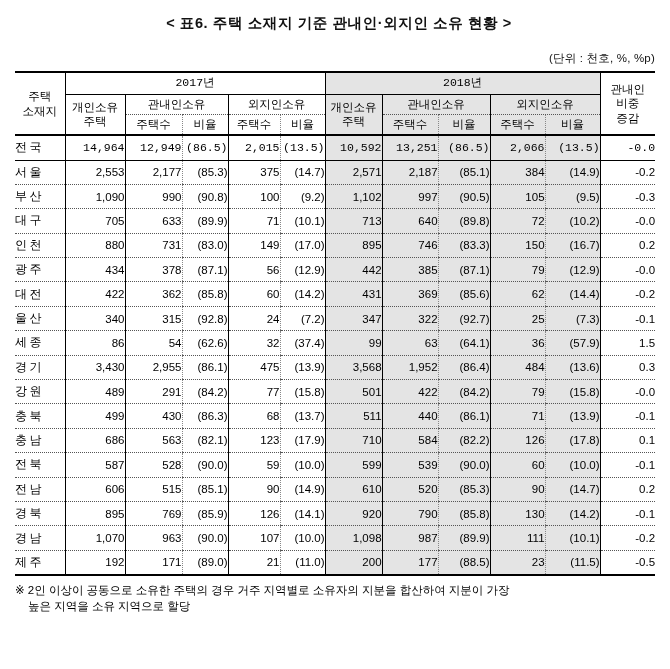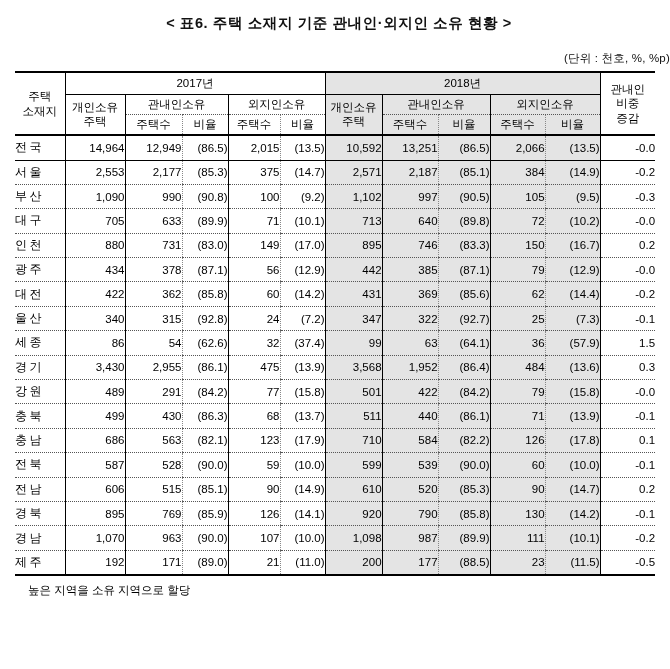--- a/index.html
+++ b/index.html
@@ -29,20 +29,21 @@
     letter-spacing: 0.6px;
     padding-top: 14px;
     color: #111;
     margin-left: 8px;
   }
 
   
   .unit-note {
     text-align: right;
     font-size: 11.5px;
+    padding-right: 15px;
     padding-top: 18px;
     color: #111;
     letter-spacing: 0.2px;
   }
 
   
   .tbl-wrap {
     padding: 5px 15px 0 15px;
   }
   table.stat {
@@ -54,21 +55,21 @@
   table.stat th,
   table.stat td {
     padding: 0;
     margin: 0;
     vertical-align: middle;
   }
 
   
   .bt-thick { border-top: 2px solid #000; }
   .bb-thick { border-bottom: 2px solid #000; }
-  .bb-thin  { border-bottom: 1px solid #000; }
+  .bb-thin  { border-bottom: 1px solid #000; font-family: Liberation Mono, monospace; }
   .bb-dot   { border-bottom: 1px dotted #555; }
   .bl-thick { border-left: 1.6px solid #000; }
   .bl-thin  { border-left: 1px solid #000; }
   .bl-dot   { border-left: 1px dotted #888; }
 
   
   table.stat th {
     font-weight: normal;
     text-align: center;
     font-size: 11.5px;
@@ -433,16 +434,17 @@
             <td class="num bl-dot shade bb-thick">(88.5)</td>
             <td class="num bl-thin shade bb-thick">23</td>
             <td class="num bl-dot shade bb-thick">(11.5)</td>
             <td class="num bl-thin bb-thick">-0.5</td>
           </tr>
         </tbody>
     </table>
   </div>
 
   <div class="footnote">
+    <span>※ 2인 이상이 공동으로 소유한 주택의 경우 거주 지역별로 소유자의 지분을 합산하여 지분이 가장</span>
     <span class="fn-line2">높은 지역을 소유 지역으로 할당</span>
   </div>
 
 </div>
 
 </body></html>

